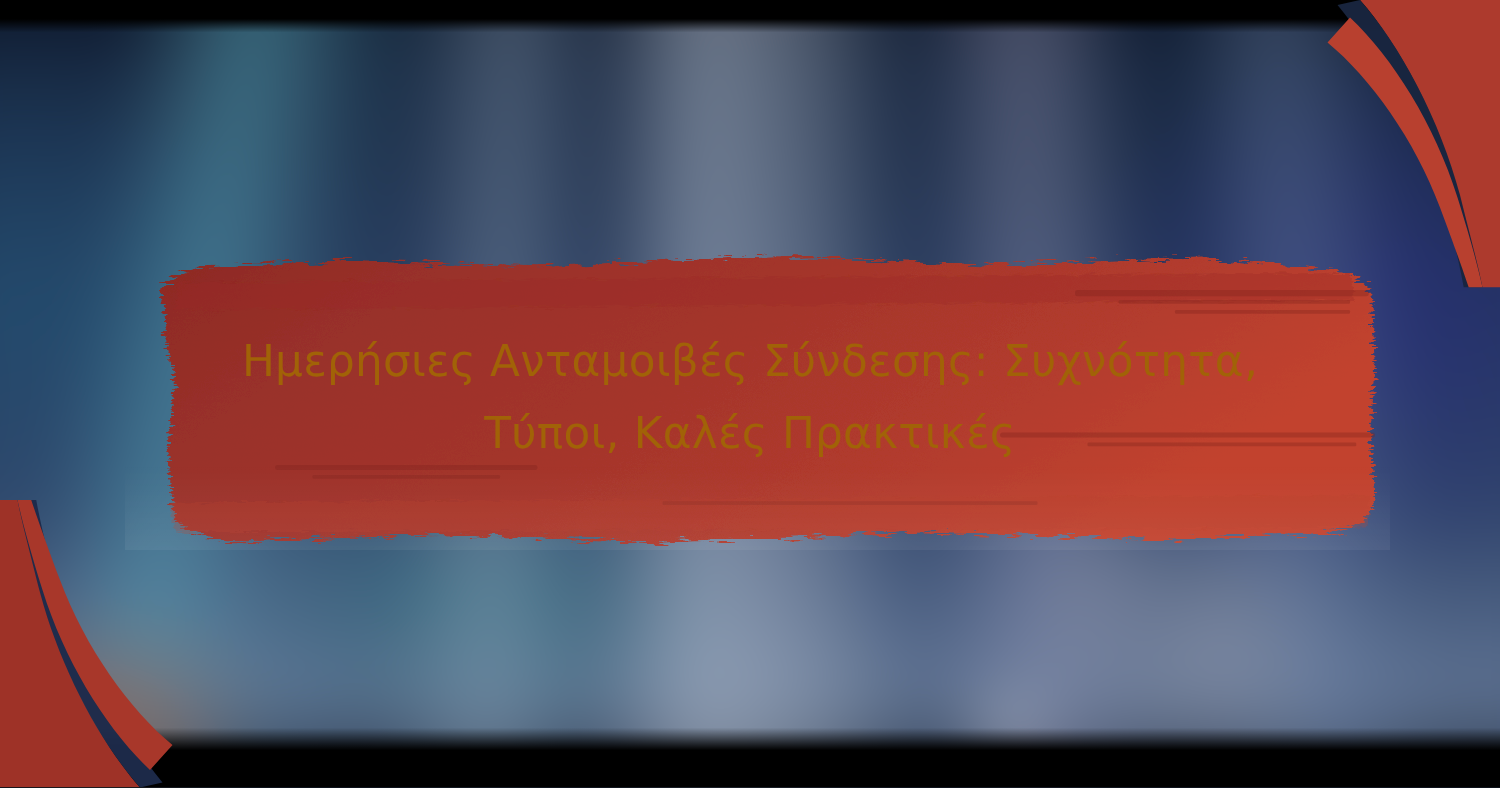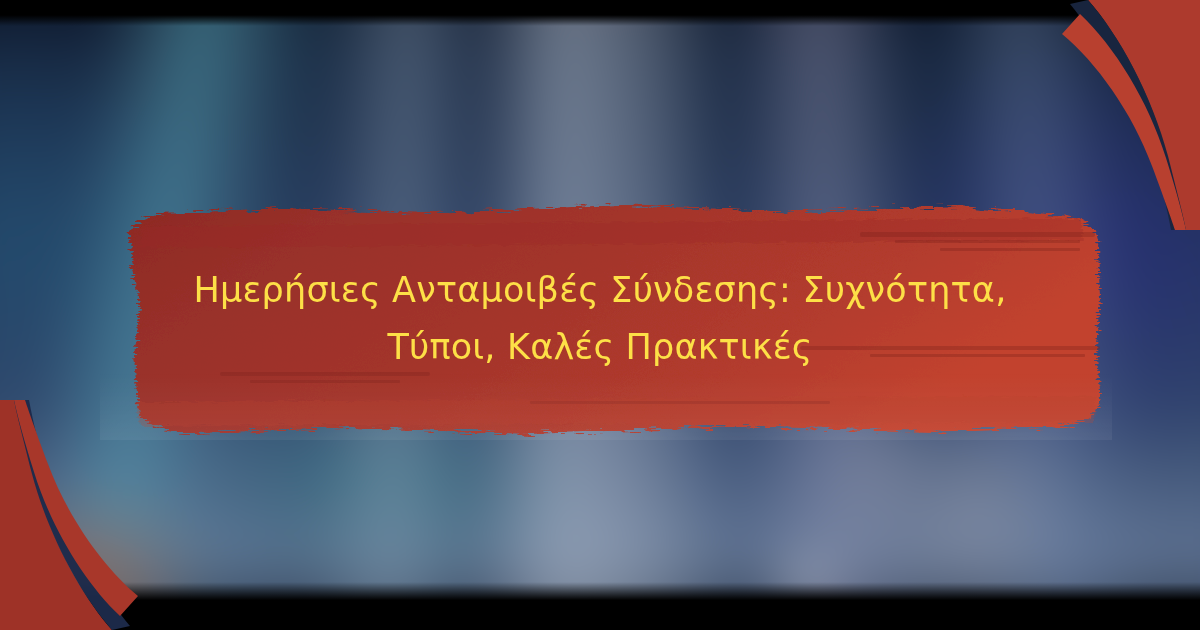--- a/index.html
+++ b/index.html
@@ -105,21 +105,21 @@
     height: 244px;
   }
   .banner svg { display: block; width: 100%; height: 100%; }
 
   .banner-title {
     position: absolute;
     left: 150px;
     top: 262px;
     width: 900px;
     text-align: center;
-    color: #fde047;
+    color: #a16207;
     font-family: "DejaVu Sans", sans-serif;
     font-size: 35px;
     font-weight: 400;
     line-height: 57px;
     letter-spacing: 0.2px;
     white-space: pre-line;
     text-rendering: optimizeLegibility;
   }
 </style>
 </head>

